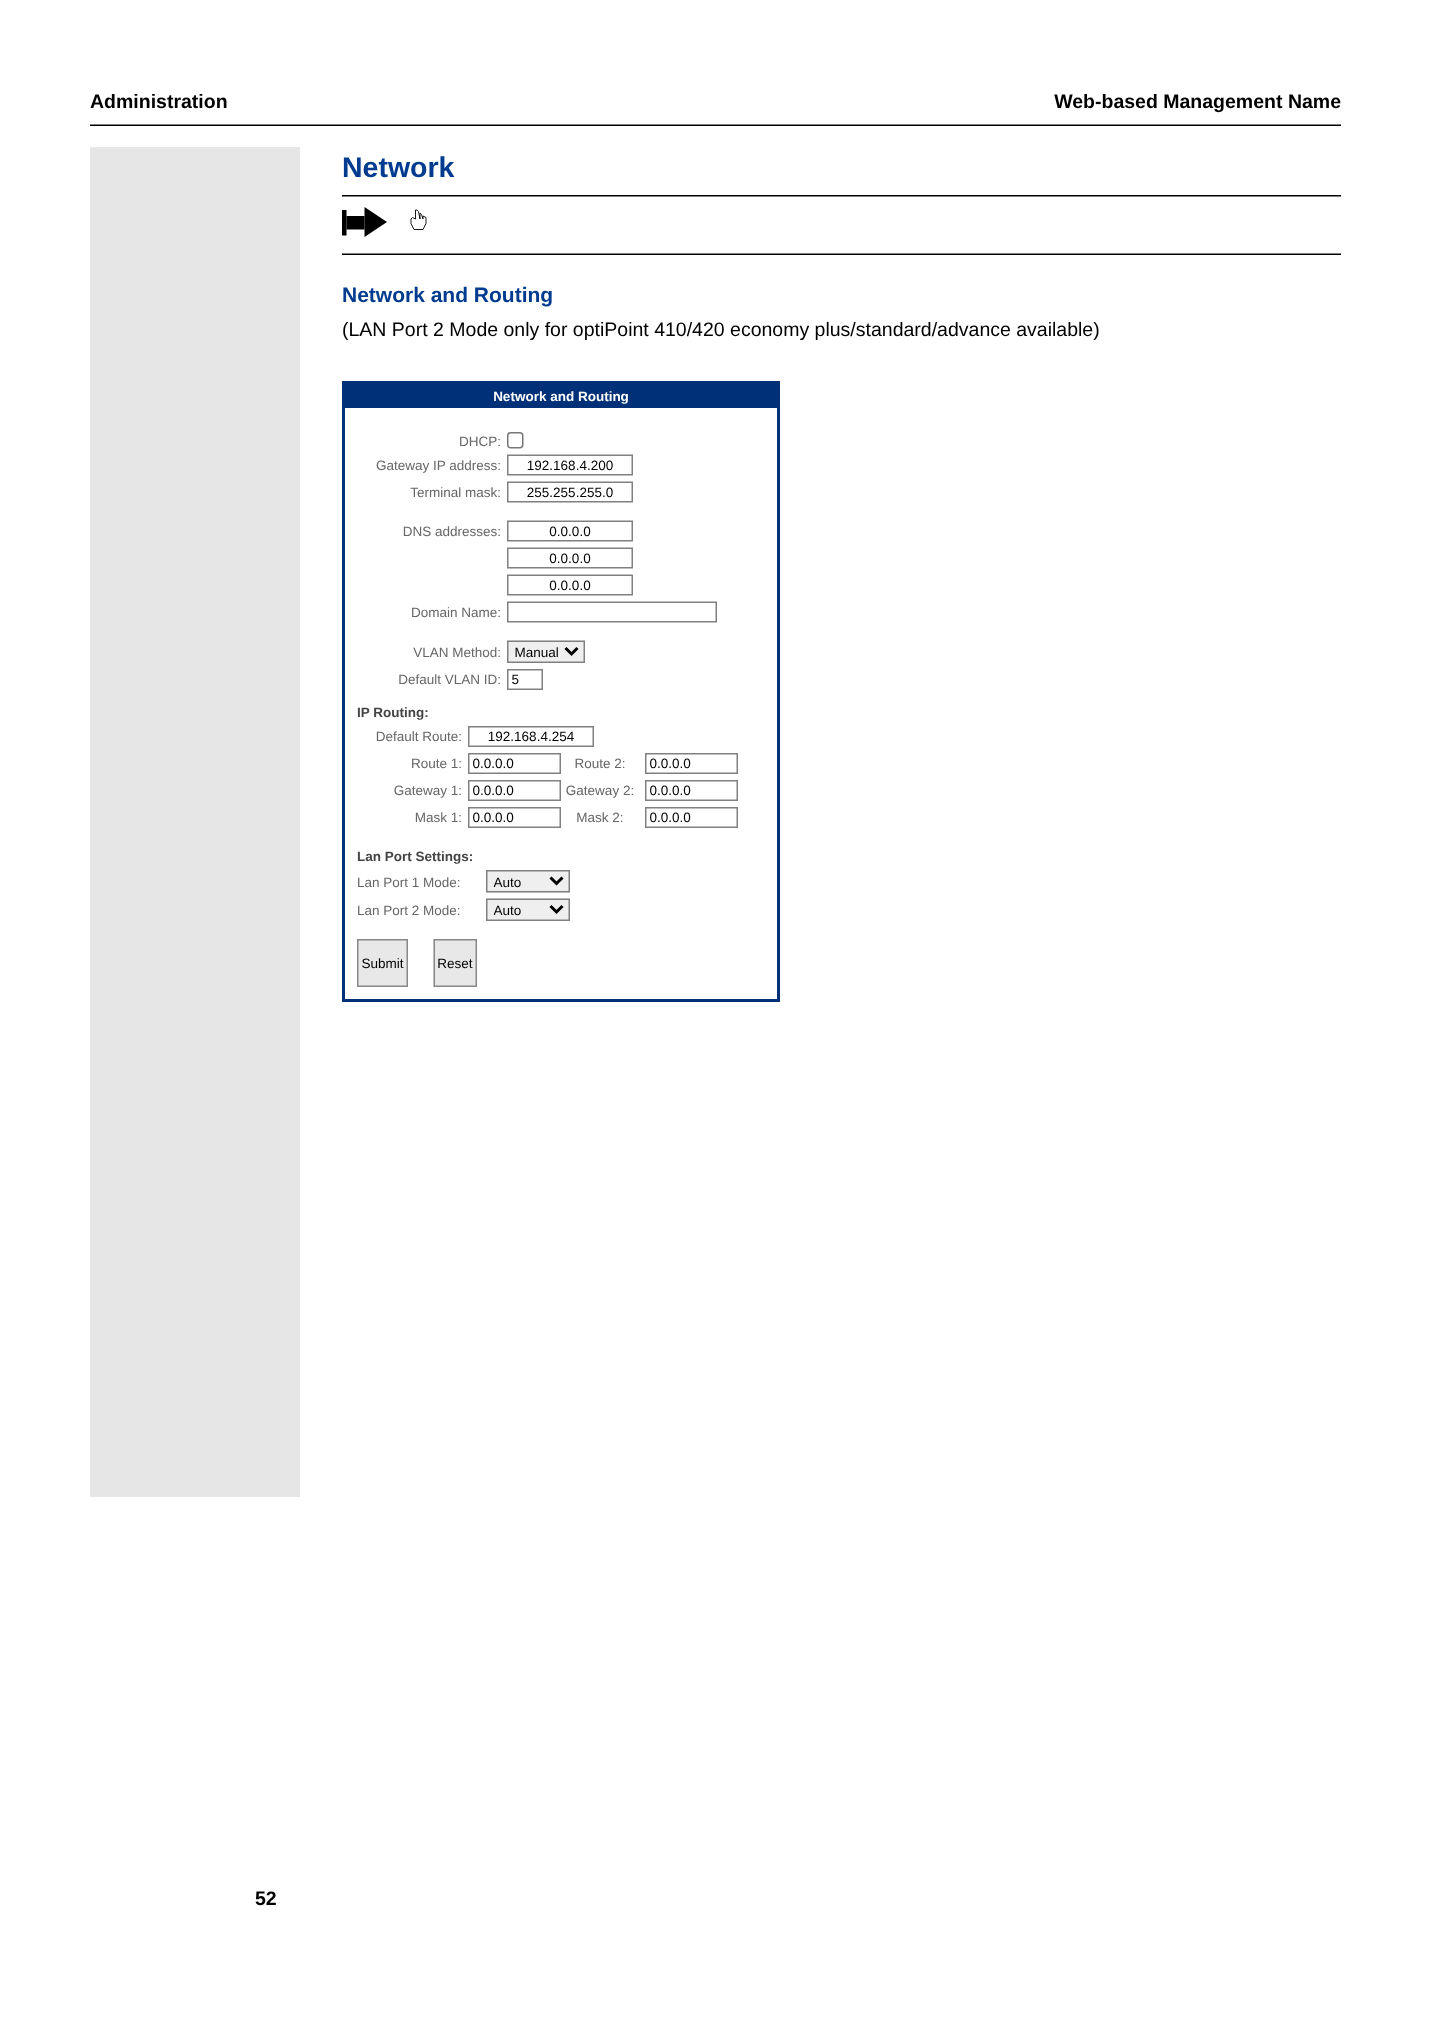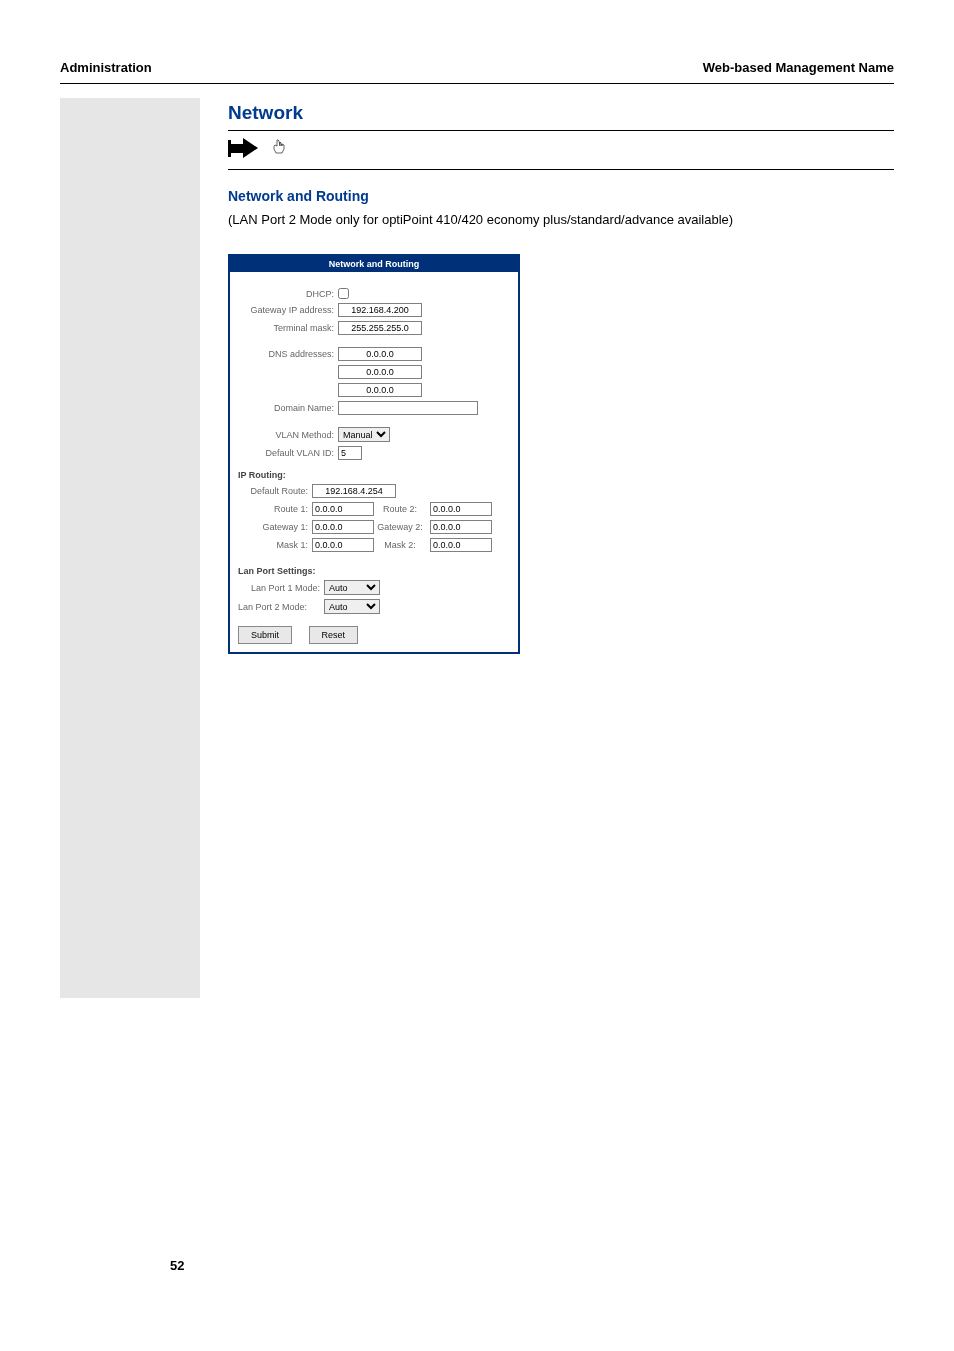--- a/index.html
+++ b/index.html
@@ -138,25 +138,25 @@
     font-weight: bold;
     color: #444;
     font-size: 9px;
     margin: 10px 0 4px 0;
   }
   .two-col {
     display: flex;
   }
   .btn {
     font-size: 9px;
-    padding: 1px 12px;
+    padding: 1px 2px;
     border: 1px solid #888;
     background: #e8e8e8;
     margin-right: 14px;
-    height: 18px;
+    height: 32px;
   }
   .btn-row {
     margin-top: 12px;
   }
   .page-num {
     font-size: 13px;
     font-weight: bold;
     margin-top: 260px;
     padding-left: 110px;
   }
@@ -268,21 +268,21 @@
               </div>
               <div class="row">
                 <span class="lbl-r2">Mask 2:</span>
                 <input class="txt w-sm" value="0.0.0.0" style="">
               </div>
             </div>
           </div>
 
           <div class="sec-label">Lan Port Settings:</div>
           <div class="row">
-            <span class="lbl-r" style="width:82px;text-align:right">Lan Port 1 Mode:</span>
+            <span class="lbl-r" style="width:82px;text-align:left">Lan Port 1 Mode:</span>
             <select class="sel" style="width:56px">
               <option>Auto</option>
             </select>
           </div>
           <div class="row">
             <span class="lbl-r" style="width:82px;text-align:left">Lan Port 2 Mode:</span>
             <select class="sel" style="width:56px">
               <option>Auto</option>
             </select>
           </div>

